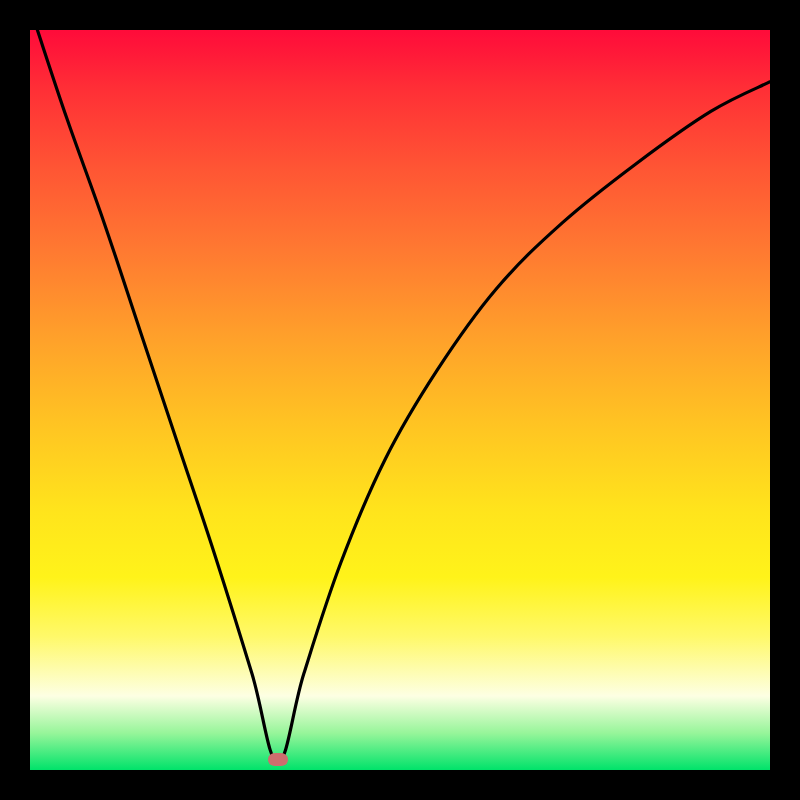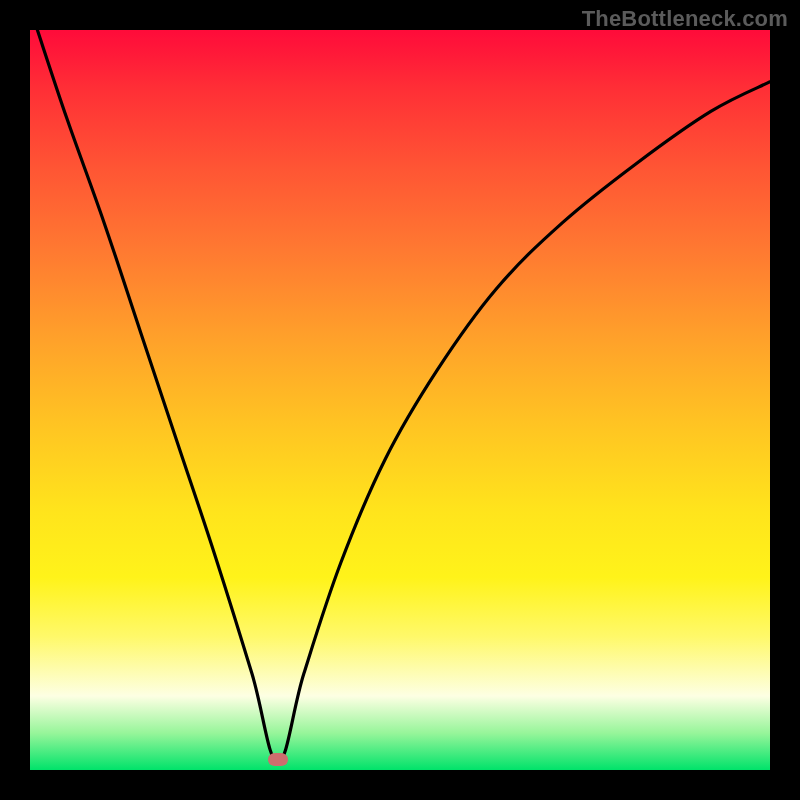--- a/index.html
+++ b/index.html
@@ -65,21 +65,20 @@
     stroke-width: 3.2;
     stroke-linecap: round;
     stroke-linejoin: round;
   }
 </style>
 </head>
 <body>
 
 <div class="frame">
 
-  <div class="watermark">TheBottleneck.com</div>
 
   <div class="plot-area"></div>
 
   <svg class="curve" viewBox="0 0 740 740" preserveAspectRatio="none">
     <path id="curve-path" d="M 7.40 0.00 C 12.73 15.98, 25.01 54.17, 37.00 88.80 C 48.99 123.43, 60.68 153.77, 74.00 192.40 C 87.32 231.03, 97.68 263.44, 111.00 303.40 C 124.32 343.36, 134.68 374.44, 148.00 414.40 C 161.32 454.36, 171.68 484.11, 185.00 525.40 C 198.32 566.69, 210.68 606.50, 222.00 643.80 C 233.32 681.10, 238.58 732.60, 247.90 732.60 C 257.22 732.60, 262.48 679.76, 273.80 643.80 C 285.12 607.84, 296.15 571.43, 310.80 532.80 C 325.45 494.17, 337.88 463.83, 355.20 429.20 C 372.52 394.57, 387.02 371.04, 407.00 340.40 C 426.98 309.76, 443.56 285.64, 466.20 259.00 C 488.84 232.36, 507.49 215.04, 532.80 192.40 C 558.11 169.76, 580.16 153.18, 606.80 133.20 C 633.44 113.22, 656.82 96.05, 680.80 81.40 C 704.78 66.75, 729.34 57.13, 740.00 51.80"></path>
   </svg>
 
   <div id="min-marker" class="marker" style="left: 267.9px; top: 752.9px; background: rgb(204, 110, 110);"></div>
 
 </div>

